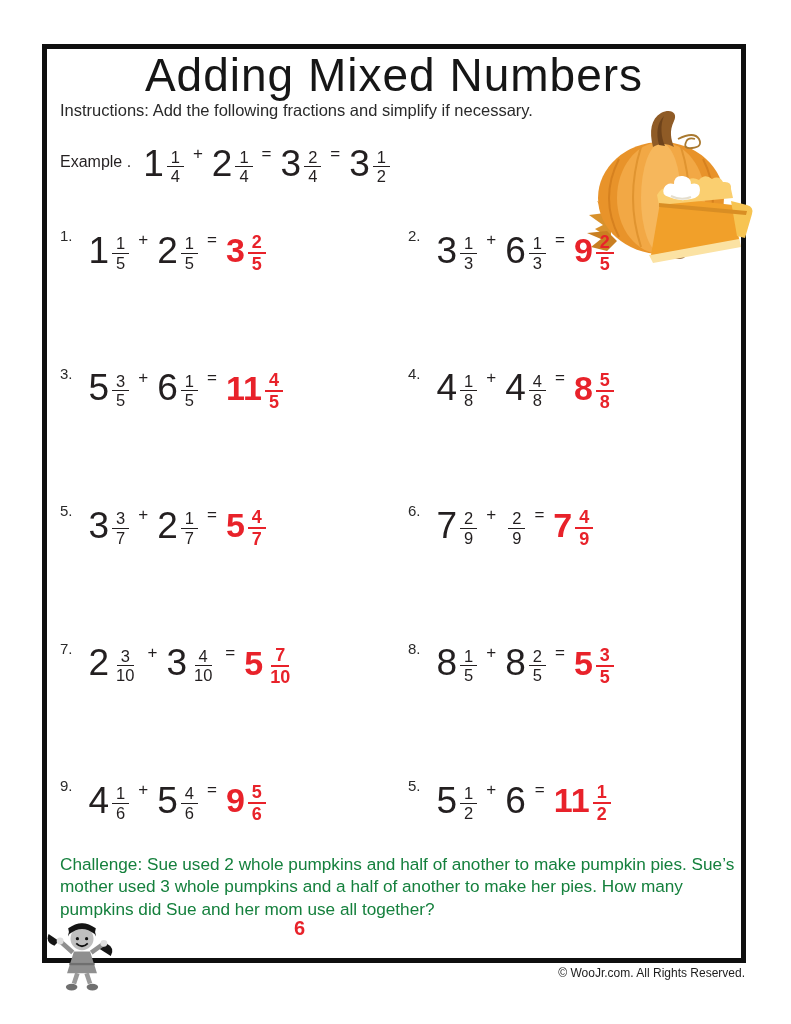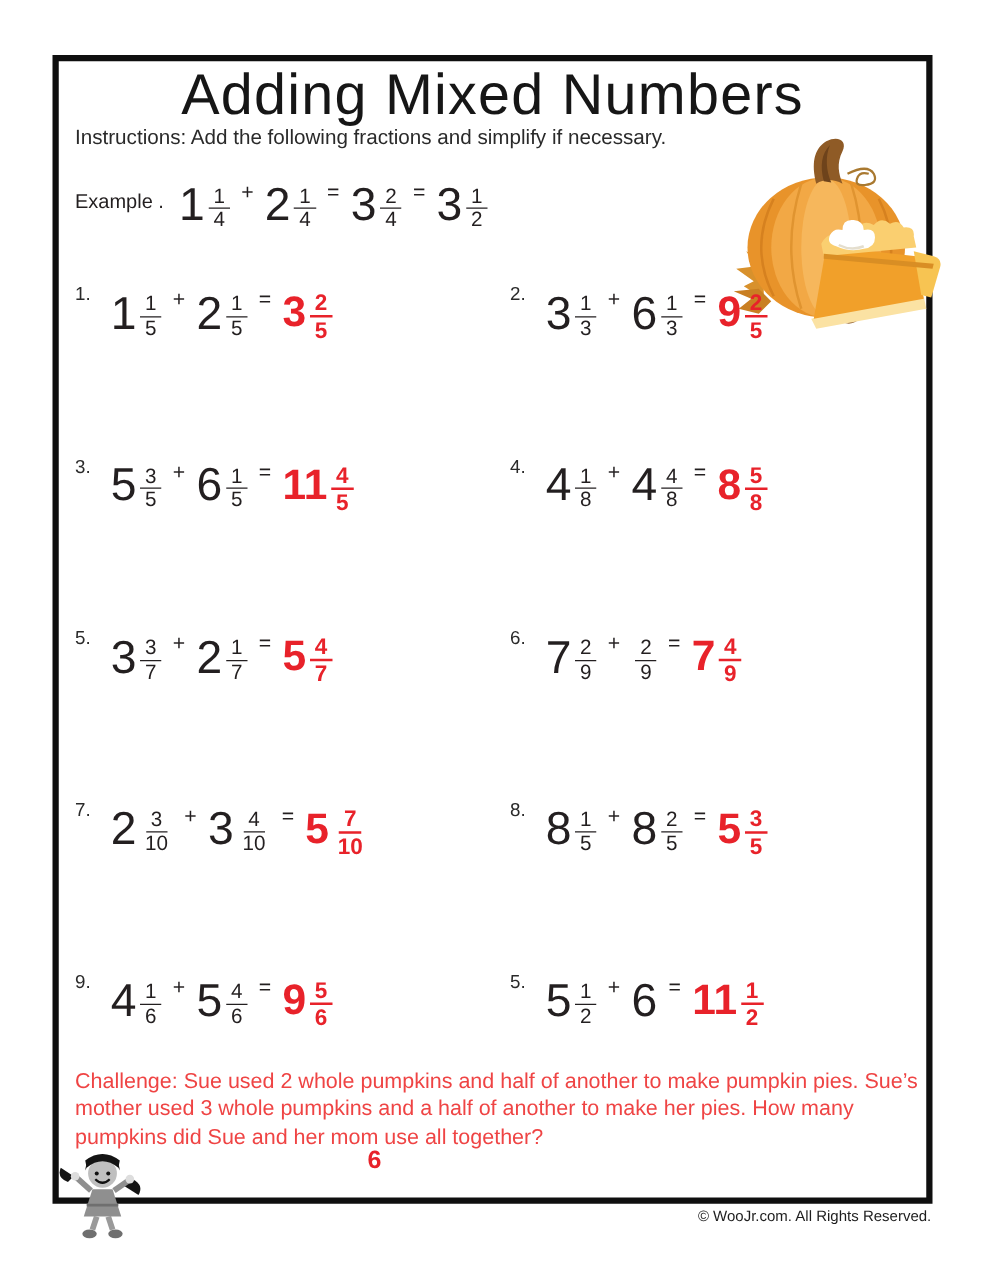--- a/index.html
+++ b/index.html
@@ -40,21 +40,21 @@
   .red .num{border-bottom-width:2px;}
   #problems-grid{
     position:absolute;left:13px;top:162px;width:672px;
     display:grid;grid-template-columns:348px 324px;grid-auto-rows:137.5px;
   }
   .problem{display:flex;align-items:flex-start;padding-top:14px;}
   .pnum{font-size:15px;color:#2a2a2a;margin-right:16px;margin-top:2px;}
   .problem .math{margin-top:4px;}
   .challenge{
     position:absolute;left:13px;top:804px;width:678px;
-    font-size:17.2px;line-height:1.3;color:#ef4444;
+    font-size:17.2px;line-height:1.3;color:#15803d;
   }
   .challenge-answer{
     position:absolute;left:247px;top:868px;font-size:20px;font-weight:bold;color:var(--red);
   }
   .footer{
     position:absolute;right:46px;top:966px;font-size:12px;color:#1d1d1d;
   }
   .pumpkin-art{position:absolute;left:534px;top:52px;width:176px;height:172px;}
   .mascot{position:absolute;left:46px;top:918px;width:72px;height:76px;z-index:5;}
 </style>

